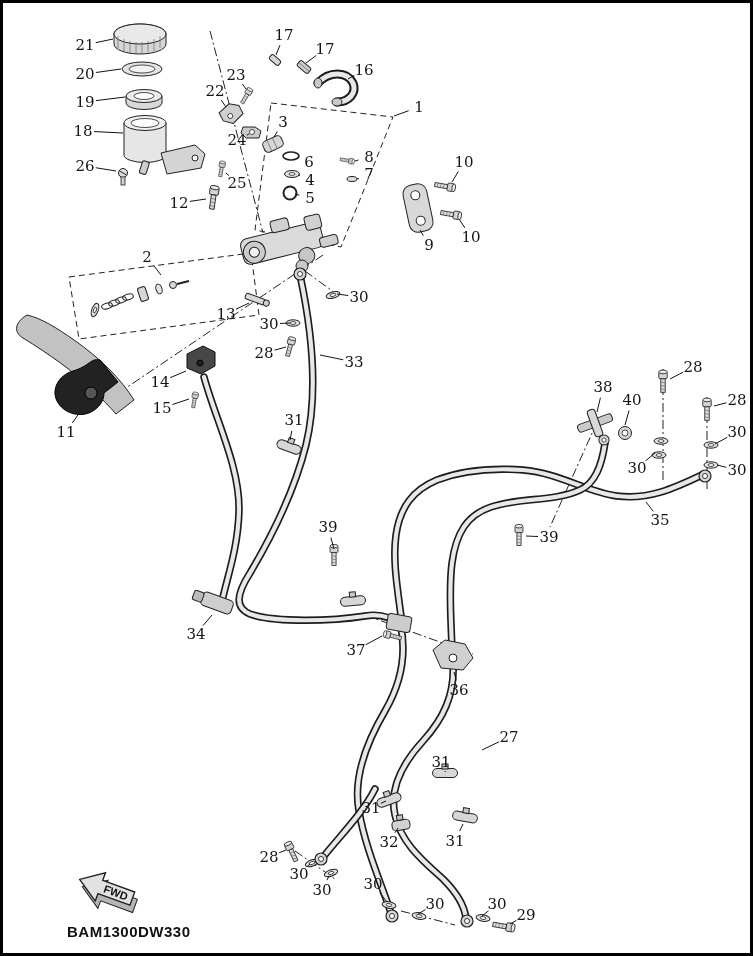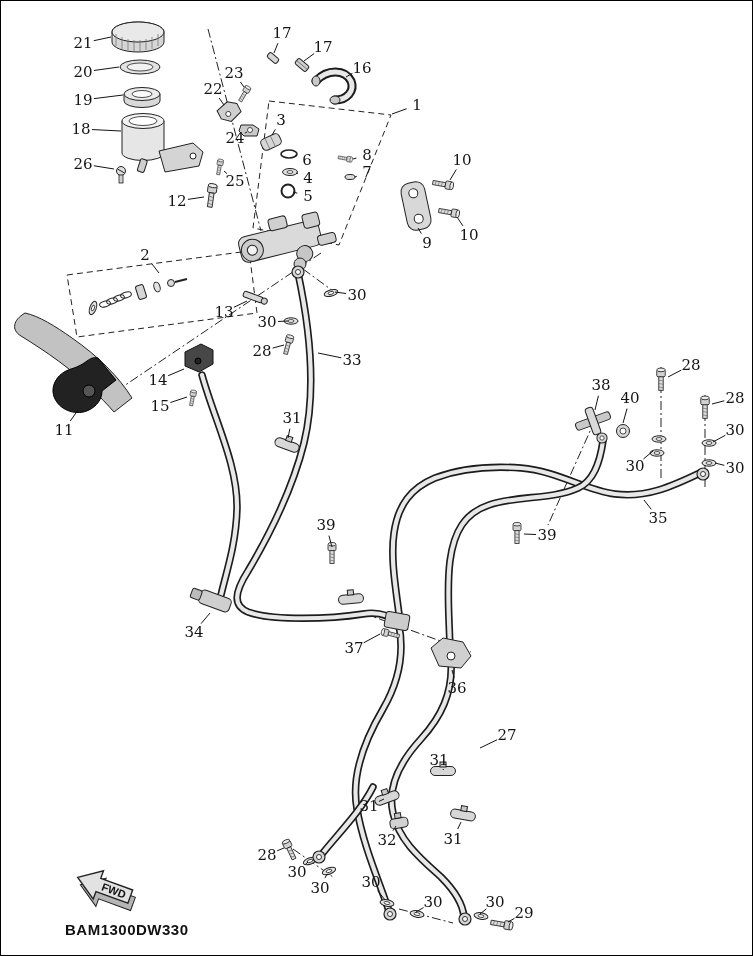--- a/index.html
+++ b/index.html
@@ -1,21 +1,21 @@
 <!DOCTYPE html>
 <html><head>
 <meta charset="utf-8">
 <style>
   html,body{margin:0;padding:0;background:#fff;}
   .page{
     position:relative;
     width:753px;height:956px;
     box-sizing:border-box;
     background:#ffffff;
-    border:1px solid #000000;
+    border:3px solid #000000;
     font-family:"DejaVu Serif", serif;
     overflow:hidden;
   }
   svg{display:block;}
   #callouts-layer text{
     font:15px "DejaVu Serif", serif;
     fill:#141414;
     text-anchor:middle;
   }
   #callouts-layer line{

